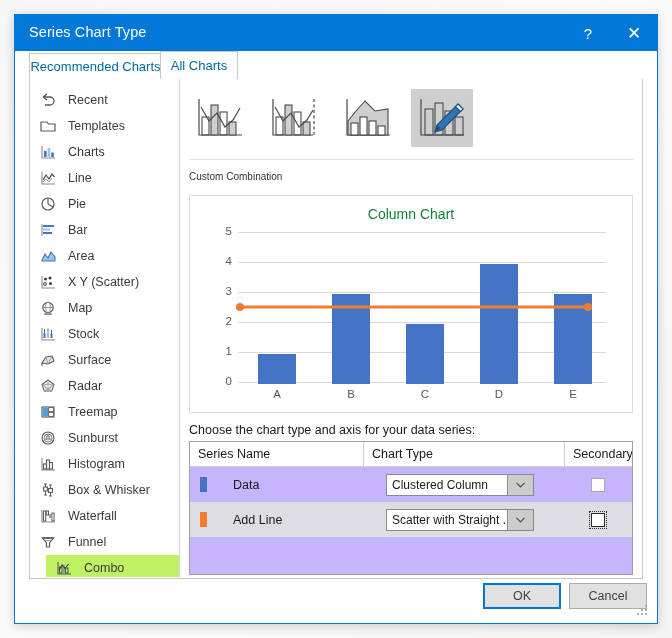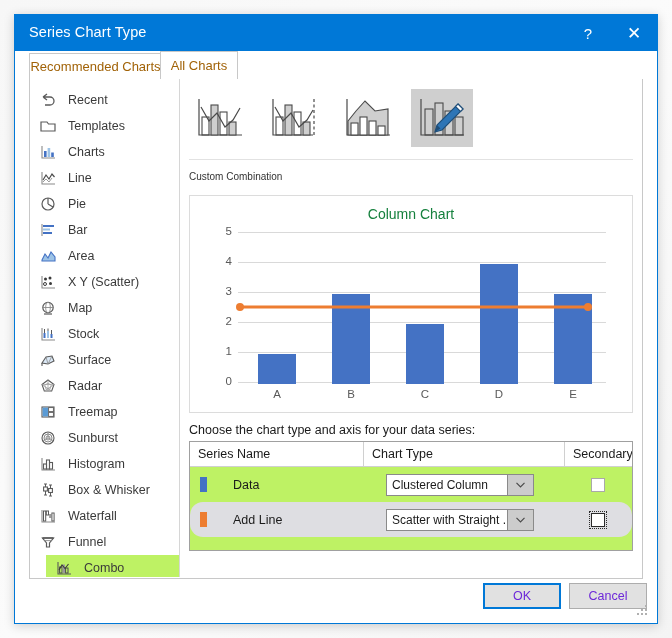--- a/index.html
+++ b/index.html
@@ -50,21 +50,21 @@
 
   
   #tabstrip {
     position:absolute; left:0; top:36px; width:642px; height:29px;
     background:#ffffff;
   }
   .tab {
     position:absolute; top:2px; height:27px;
     box-sizing:border-box;
     display:flex; align-items:center; justify-content:center;
-    font-size:13px; color:#a16207;
+    font-size:13px; color:#0369a1;
     border:1px solid #c8c8c8;
     background:#ffffff;
   }
   #tab-recommended { left:14px; width:133px; border-bottom:1px solid #c8c8c8; }
   #tab-all { left:145px; width:78px; top:0px; height:29px; border-bottom:1px solid #ffffff; background:#ffffff; }
 
   
   #body-area {
     position:absolute; left:14px; top:64px;
     width:614px; height:500px;
@@ -165,43 +165,43 @@
 
   
   #choose-label {
     position:absolute; left:8px; top:344px;
     font-size:12.5px; color:#1a1a1a;
   }
 
   
   #series-table {
     position:absolute; left:8px; top:362px;
-    width:444px; height:110px;
+    width:444px; height:134px;
     border:1px solid #a0a0a0;
     box-sizing:border-box;
-    background:#bef264;
+    background:#c4b5fd;
     overflow:hidden;
   }
   #thead {
     position:relative; height:24px;
     border-bottom:1px solid #d0d0d0;
     background:#ffffff;
   }
   .th {
     position:absolute; top:0; height:24px;
     display:flex; align-items:center;
     font-size:12.5px; color:#1a1a1a;
     box-sizing:border-box;
   }
   #th-name  { left:0px;   width:173px; padding-left:8px; }
   #th-type  { left:173px; width:201px; padding-left:8px; border-left:1px solid #d0d0d0; }
   #th-sec   { left:374px; width:68px;  padding-left:8px; border-left:1px solid #d0d0d0; overflow:hidden; white-space:nowrap; }
 
   .trow { position:relative; height:35px; }
-  .trow.selected { background:#dedee2;border-radius:13px; }
+  .trow.selected { background:#dedee2; }
   .cell-name {
     position:absolute; left:0; top:0; width:173px; height:35px;
     display:flex; align-items:center; padding-left:10px;
     box-sizing:border-box; font-size:12.5px; color:#1a1a1a;gap:14px;
   }
   .swatch { width:7px; height:15px; margin-right:12px; flex:0 0 7px; }
   .cell-type {
     position:absolute; left:196px; top:7px;
     width:148px; height:22px;
   }
@@ -225,21 +225,21 @@
     display:flex; align-items:center; justify-content:center;
   }
   .chk { width:14px; height:14px; border:1px solid #a9a9a9; background:#ffffff; box-sizing:border-box; }
   .chk.focused { border:1px solid #2b2b2b; outline:1px dotted #2b2b2b; outline-offset:1px; }
 
   
   #footer { position:absolute; left:0; top:568px; width:642px; height:42px; background:#ffffff; }
   .btn {
     position:absolute; top:0; height:26px; width:78px;
     display:flex; align-items:center; justify-content:center;
-    font-size:12.5px; color:#6d28d9;
+    font-size:12.5px; color:#404040;
     background:#e1e1e1; border:1px solid #adadad;
     box-sizing:border-box; cursor:default;
   }
   #ok-btn { left:468px; background:#e1e1e1; border:2px solid #0078d7; }
   #cancel-btn { left:554px; }
   #grip { position:absolute; left:622px; top:22px; width:10px; height:10px; }
   .grip-dot { position:absolute; width:2px; height:2px; background:#b0b0b0; }
 </style>
 </head>
 <body>

